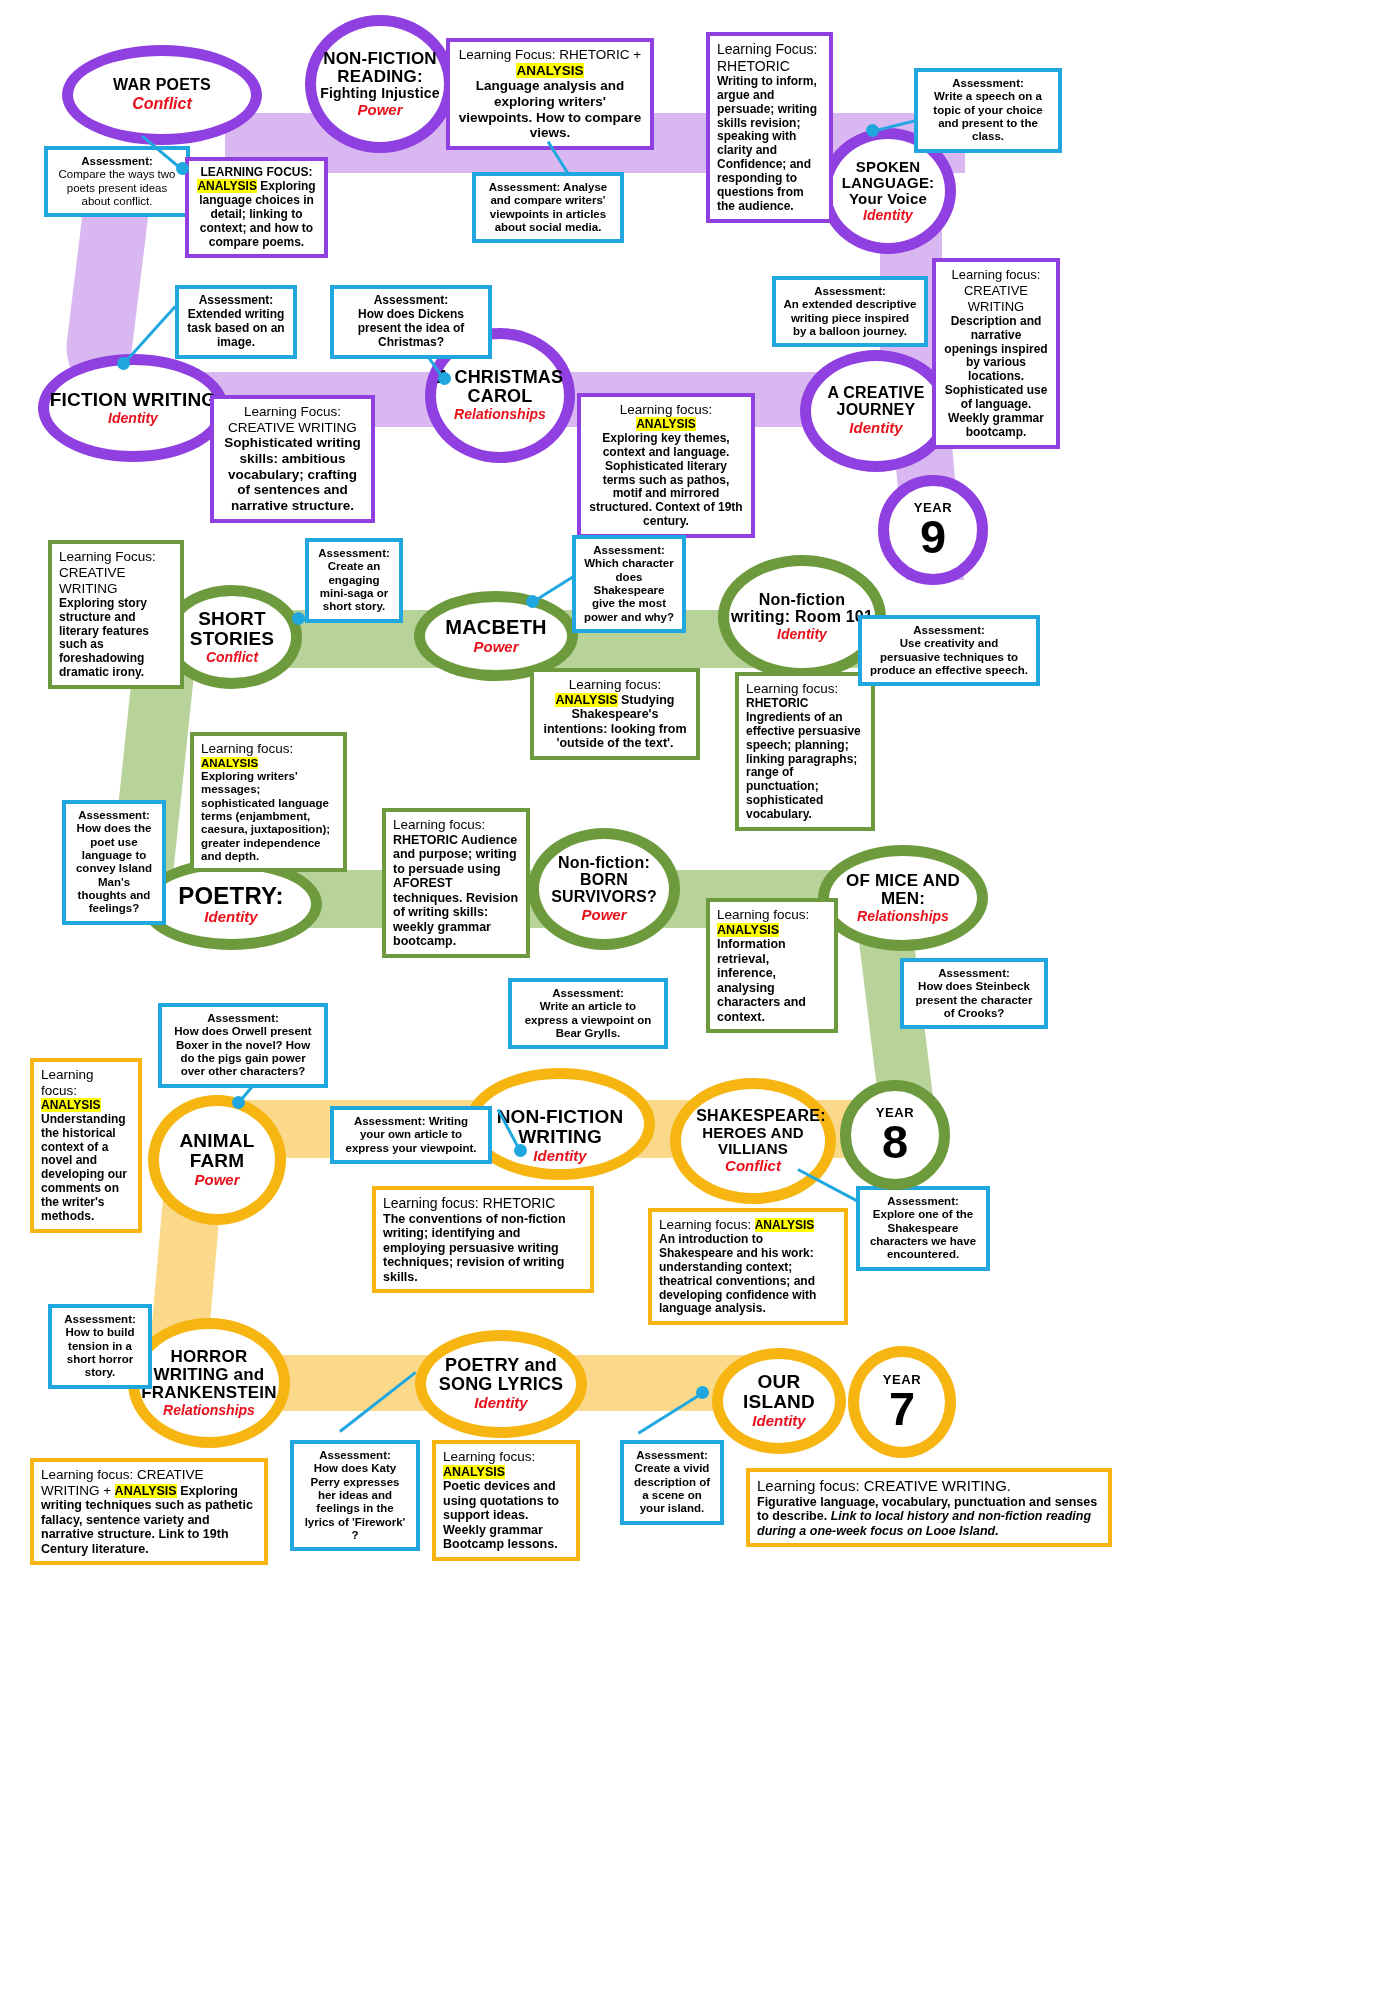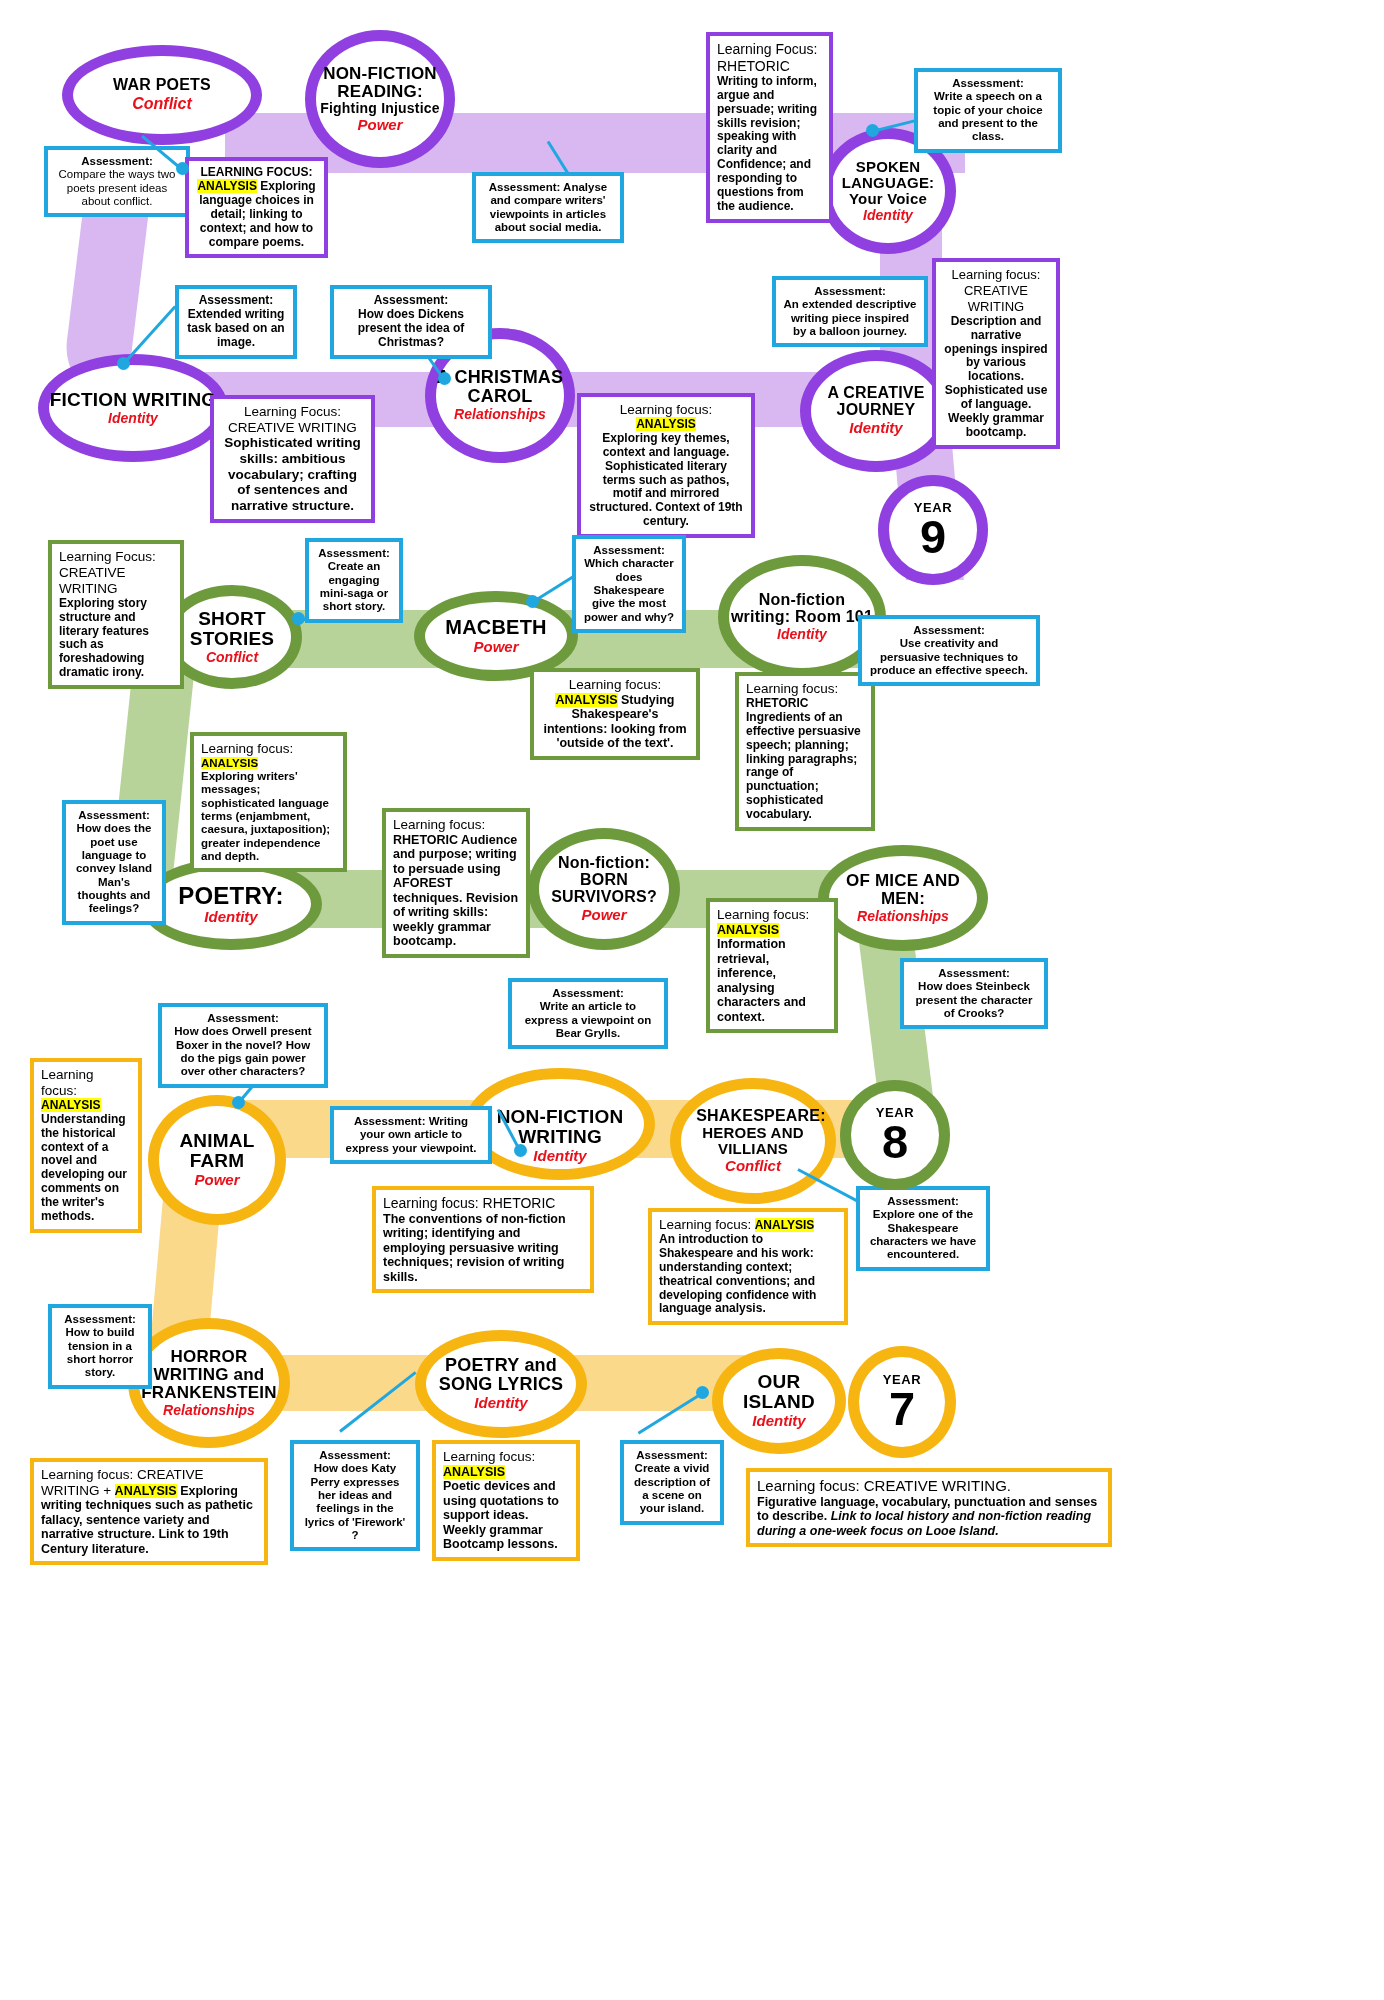--- a/index.html
+++ b/index.html
@@ -89,21 +89,21 @@
 
   <div class="ribbon rb-amber" style="left:215px; top:1100px; width:690px; height:58px;"></div>
   <div class="ribbon rb-amber" style="left:158px; top:1140px; width:58px; height:230px; transform:skewX(-5deg);"></div>
   <div class="ribbon rb-amber" style="left:196px; top:1355px; width:560px; height:56px;"></div>
 
   <div class="topic e-purple" style="left:62px; top:45px; width:200px; height:100px;">
     <div class="t-title" style="font-size:16px;">WAR POETS</div>
     <div class="t-theme" style="font-size:16px;">Conflict</div>
   </div>
 
-  <div class="topic e-purple" style="left:305px; top:30px; width:150px; height:138px;">
+  <div class="topic e-purple" style="left:305px; top:15px; width:150px; height:138px;">
     <div class="t-title" style="font-size:17px;">NON-FICTION READING:</div>
     <div class="t-title" style="font-size:14px;">Fighting Injustice</div>
     <div class="t-theme" style="font-size:15px;">Power</div>
   </div>
 
   <div class="topic e-purple" style="left:820px; top:128px; width:136px; height:126px;">
     <div class="t-title" style="font-size:15px;">SPOKEN LANGUAGE:</div>
     <div class="t-title" style="font-size:15px;">Your Voice</div>
     <div class="t-theme" style="font-size:14px;">Identity</div>
   </div>
@@ -133,20 +133,25 @@
     <span>Compare the ways two poets present ideas about conflict.</span>
   </div>
   <div class="dot" style="left:176px; top:162px;"></div>
   <div class="conn" style="left:182px; top:168px; width:52px; transform:rotate(-140deg);"></div>
 
   <div class="box bx-purple" style="left:185px; top:157px; width:143px; font-size:12px;">
     <span class="lead">LEARNING FOCUS:</span><br>
     <span class="hl">ANALYSIS</span><span class="b"> Exploring language choices in detail; linking to context; and how to compare poems.</span>
   </div>
 
+  <div class="box bx-purple" style="left:446px; top:38px; width:208px; font-size:13.5px;">
+    <span class="lf">Learning Focus: RHETORIC +</span>
+    <span class="hl">ANALYSIS</span><br>
+    <span class="b">Language analysis and exploring writers' viewpoints. How to compare views.</span>
+  </div>
 
   <div class="conn" style="left:548px; top:140px; width:60px; transform:rotate(58deg);"></div>
   <div class="box bx-blue" style="left:472px; top:172px; width:152px; font-size:11.5px;">
     <span class="lead">Assessment:</span><span class="b"> Analyse and compare writers' viewpoints in articles about social media.</span>
   </div>
 
   <div class="box bx-purple left" style="left:706px; top:32px; width:127px; font-size:12px;">
     <span class="lf" style="font-size:14px;">Learning Focus: RHETORIC</span><br>
     <span class="b">Writing to inform, argue and persuade; writing skills revision; speaking with clarity and Confidence; and responding to questions from the audience.</span>
   </div>

